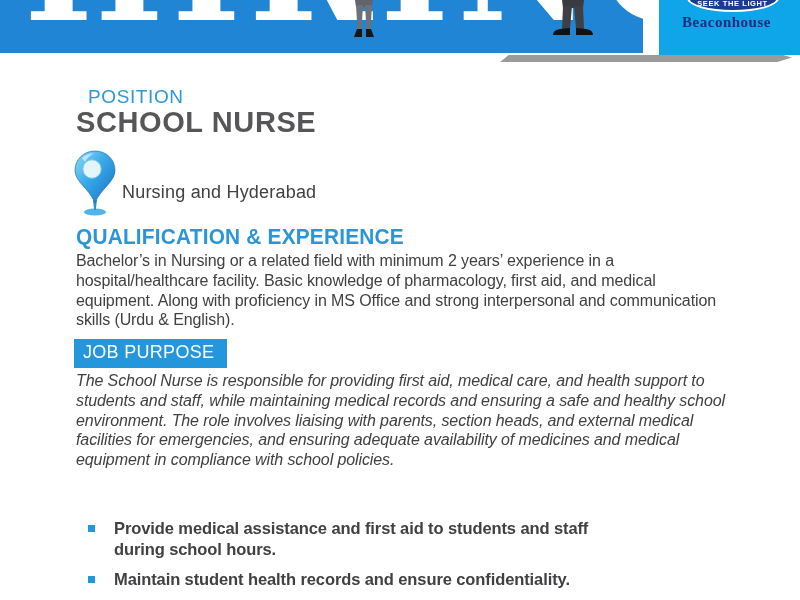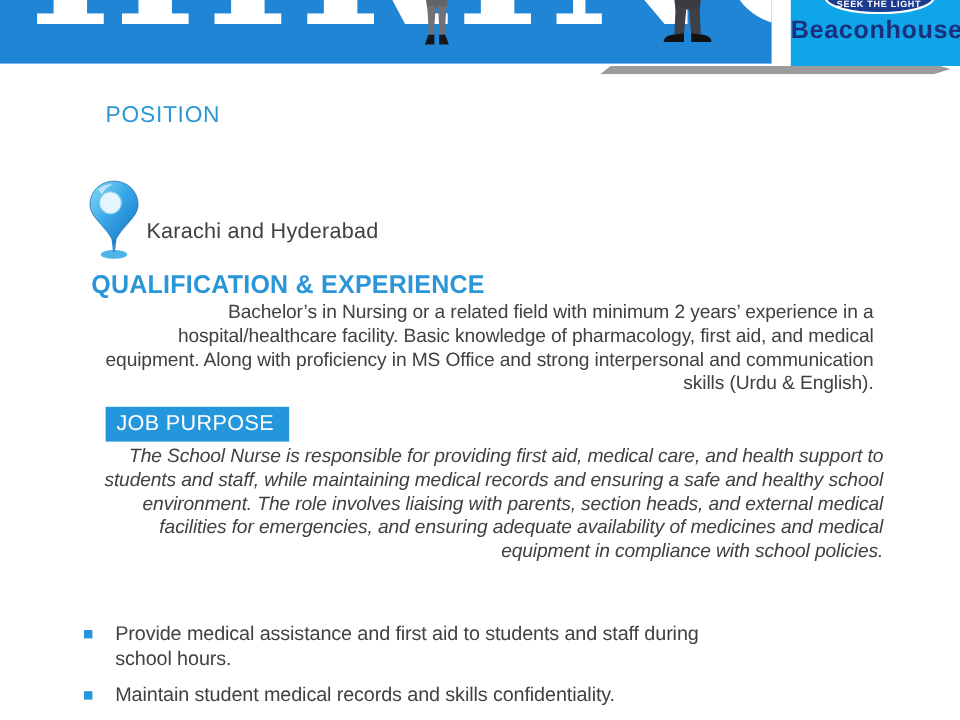--- a/index.html
+++ b/index.html
@@ -29,22 +29,22 @@
   .logo-ribbon {
     position:absolute; left:50%; transform:translateX(-50%); top:-6px;
     width:92px; height:18px; background:#1b3b8f;
     border:2px solid #ffffff; border-top:none;
     border-radius:0 0 46px 46px / 0 0 14px 14px;
     color:#ffffff; font-size:7.5px; font-weight:bold; letter-spacing:0.6px;
     display:flex; align-items:flex-end; justify-content:center; padding-bottom:2px;
   }
   .logo-brand {
     position:absolute; left:0; right:12px; top:14px;
-    font-family:Liberation Sans, sans-serif;
-    font-size:21px; font-weight:bold; color:#1b2f7e; letter-spacing:0.5px;
+    font-family:Liberation Serif, serif;
+    font-size:15px; font-weight:bold; color:#1b2f7e; letter-spacing:0.5px;
   }
   .shadow-bar {
     position:absolute; left:500px; top:55px; width:292px; height:7px;
     background:#9b9b9b;
     clip-path:polygon(0% 100%, 3% 0%, 97% 0%, 100% 35%, 95% 100%);
   }
   
   .position-label {
     position:absolute; left:88px; top:86px;
     font-size:19px; font-weight:500; color:#2e97d4; letter-spacing:0.6px;
@@ -60,33 +60,32 @@
   }
   .q-heading {
     position:absolute; left:76px; top:225px;
     font-size:21.5px; font-weight:600; color:#2a96d8;
     transform:scaleX(0.97); transform-origin:left;
     letter-spacing:0.2px;
   }
   .body-text {
     position:absolute; font-size:16px; line-height:19.8px; color:#414042;
     letter-spacing:-0.1px;
-    text-align:right;
   }
   .q-body  { left:76px; top:251px; width:652px; }
   .jp-body { left:76px; top:371px; width:660px;font-style:italic; }
   .blue-tag {
     position:absolute; left:74px; display:inline-block;
     background:#2496db; color:#ffffff;
     font-size:18px; font-weight:500; letter-spacing:0.3px;
     padding:3px 13px 5px 9px;
   }
-  .jp-tag { top:339px;margin-left:14px; }
+  .jp-tag { top:339px; }
   .kr-tag { top:482px; }
-  .kr-list { position:absolute; left:70px; top:518px; list-style:none; }
+  .kr-list { position:absolute; left:88px; top:518px; list-style:none;font-weight:bold; }
   .kr-list li {
     position:relative; padding-left:26px; margin-bottom:9px;
     font-size:16.5px; line-height:21px; color:#414042; width:545px;
     letter-spacing:-0.1px;
   }
   .kr-list li .bullet-square {
     position:absolute; left:0; top:7px; width:7px; height:7px; background:#2496db;
   }
 </style>
 </head>
@@ -121,54 +120,55 @@
   <div class="logo-panel">
     <div class="logo-ribbon">
       <span>SEEK THE LIGHT</span>
     </div>
     <div class="logo-brand">Beaconhouse</div>
   </div>
 
   <div class="shadow-bar"></div>
 
   <div class="position-label">POSITION</div>
+  <div class="position-title">SCHOOL NURSE</div>
 
   <div class="pin-wrap">
     <svg width="50" height="68" viewBox="0 0 50 68">
       <defs>
         <linearGradient id="pinGrad" x1="0" y1="0" x2="1" y2="1">
           <stop offset="0" stop-color="#8edcf7"></stop>
           <stop offset="0.45" stop-color="#38a8e8"></stop>
           <stop offset="1" stop-color="#1470c2"></stop>
         </linearGradient>
       </defs>
       <ellipse cx="25" cy="62" rx="11" ry="3.6" fill="#4fb4e6"></ellipse>
       <path d="M23,50 L27,50 L25.8,60 L24.2,60 Z" fill="#2c8fd0"></path>
       <path d="M25,1 C36.5,1 45,9.5 45,20.5 C45,32 31,38 25,53 C19,38 5,32 5,20.5 C5,9.5 13.5,1 25,1 Z" fill="url(#pinGrad)" stroke="#1266ad" stroke-width="0.6"></path>
       <circle cx="22" cy="19" r="9.2" fill="#e4f5fd"></circle>
       <circle cx="22" cy="19" r="9.2" fill="none" stroke="#7fc9ef" stroke-width="1"></circle>
       <path d="M12,8 Q17,3 24,3.5 Q18,6 15,12 Z" fill="#ffffff" opacity="0.55"></path>
     </svg>
   </div>
-  <div class="location-text">Karachi and Hyderabad</div>
+  <div class="location-text">Nursing and Hyderabad</div>
 
   <div class="q-heading">QUALIFICATION &amp; EXPERIENCE</div>
   <div class="body-text q-body">Bachelor’s in Nursing or a related field with minimum 2 years’ experience in a hospital/healthcare facility. Basic knowledge of pharmacology, first aid, and medical equipment. Along with proficiency in MS Office and strong interpersonal and communication skills (Urdu &amp; English).</div>
 
   <div class="blue-tag jp-tag">JOB PURPOSE</div>
   <div class="body-text jp-body">The School Nurse is responsible for providing first aid, medical care, and health support to students and staff, while maintaining medical records and ensuring a safe and healthy school environment. The role involves liaising with parents, section heads, and external medical facilities for emergencies, and ensuring adequate availability of medicines and medical equipment in compliance with school policies.</div>
 
   <ul class="kr-list">
     <li>
       <span class="bullet-square"></span>
       <span>Provide medical assistance and first aid to students and staff during school hours.</span>
     </li>
     <li>
       <span class="bullet-square"></span>
-      <span>Maintain student medical records and skills confidentiality.</span>
+      <span>Maintain student health records and ensure confidentiality.</span>
     </li>
     <li>
       
       
     </li>
   </ul>
 
 </div>
 
 </body></html>

